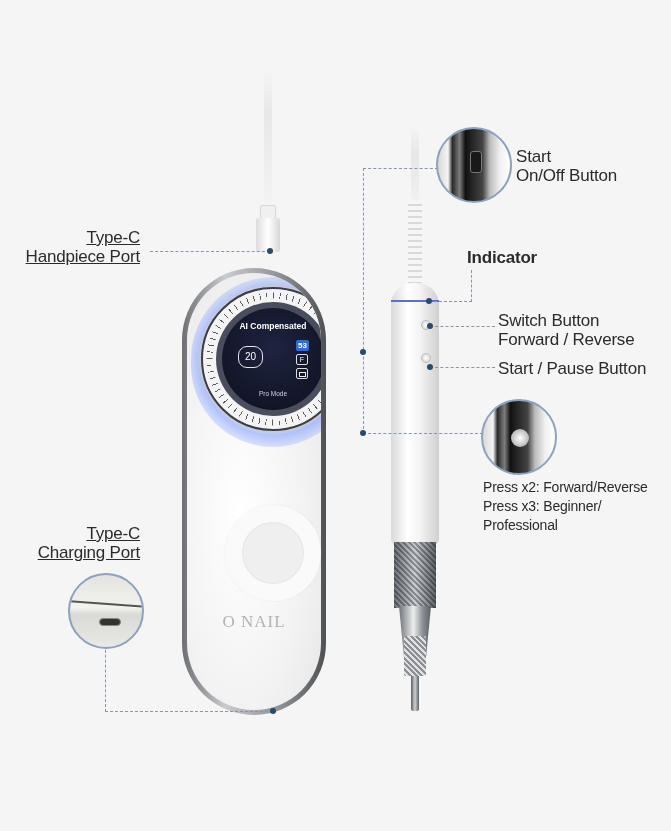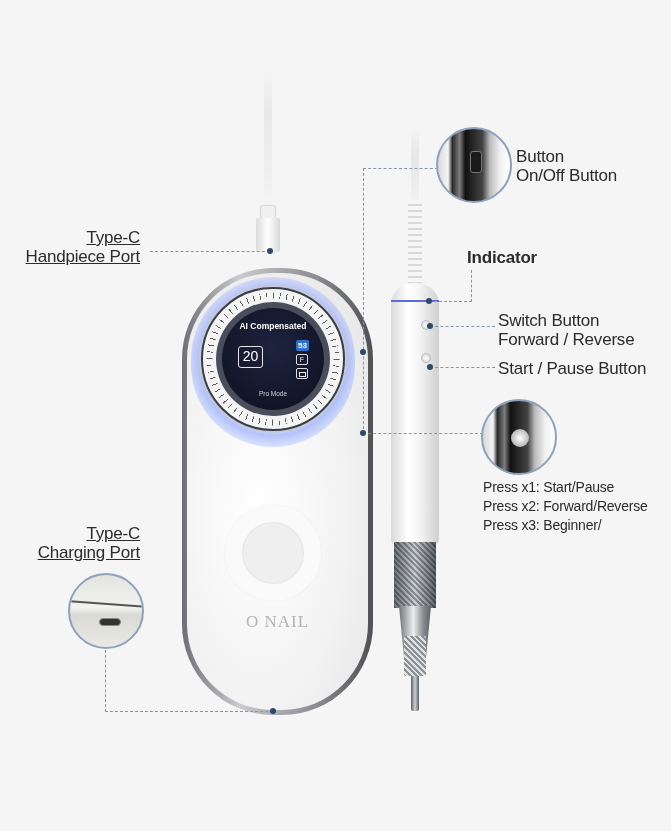--- a/index.html
+++ b/index.html
@@ -16,21 +16,21 @@
   
   .dash-h { position: absolute; height: 0; border-top: 1.5px dashed #8a96a8; }
   .dash-v { position: absolute; width: 0; border-left: 1.5px dashed #8a96a8; }
   .dot { position: absolute; width: 6px; height: 6px; border-radius: 50%; background: #2b4a6a; }
 
   
   .cable { position: absolute; background: linear-gradient(90deg, #e2e2e2, #ffffff 45%, #dcdcdc); border-radius: 3px; }
 
   
   .unit {
-    position: absolute; left: 182px; top: 268px; width: 191px; height: 447px;
+    position: absolute; left: 182px; top: 268px; width: 144px; height: 447px;
     border-radius: 91px; background: linear-gradient(90deg,#6d6f73,#c9cbce 30%,#8b8d91 70%,#4e5054);
     padding: 5px;
   }
   .unit-inner {
     width: 100%; height: 100%; border-radius: 86px;
     background: radial-gradient(ellipse at 40% 55%, #ffffff 0%, #f3f3f3 55%, #e4e4e4 100%);
     position: relative; overflow: hidden;
   }
   .glow {
     position: absolute; left: 4px; top: 4px; width: 164px; height: 170px; border-radius: 82px;
@@ -50,21 +50,21 @@
   .dial-ring {
     position: absolute; left: 13px; top: 13px; width: 114px; height: 114px; border-radius: 50%;
     background: #4a4d5c; 
   }
   .screen {
     position: absolute; left: 19px; top: 19px; width: 102px; height: 102px; border-radius: 50%;
     background: radial-gradient(circle at 50% 40%, #1e2340, #121628 70%, #0c0f1c);
     color: #fff; text-align: center;
   }
   .screen .ai { position: absolute; top: 14px; left: 0; right: 0; font-size: 8.5px; line-height: 9px; font-weight: bold; }
-  .screen .num { position: absolute; left: 16px; top: 38px; width: 25px; height: 22px; border: 1.5px solid #e6e6e6; border-radius: 3px; font-size: 14px; line-height: 19px; }
+  .screen .num { position: absolute; left: 16px; top: 38px; width: 25px; height: 22px; border: 1.5px solid #e6e6e6; border-radius: 9px; font-size: 10px; line-height: 19px; }
   .screen .b99 { position: absolute; left: 74px; top: 32px; width: 13px; height: 11px; background: #2f6fd0; border-radius: 2px; font-size: 8px; line-height: 11px; font-weight: bold; }
   .screen .bF { position: absolute; left: 74px; top: 46px; width: 12px; height: 11px; border: 1px solid #ddd; border-radius: 2px; font-size: 7px; line-height: 9px; }
   .screen .bBat { position: absolute; left: 74px; top: 60px; width: 12px; height: 11px; border: 1px solid #ddd; border-radius: 2px; }
   .screen .bBat::after { content:""; position:absolute; left:2px; top:3px; width:5px; height:3px; border:1px solid #eee; }
   .screen .mode { position: absolute; top: 82px; left: 0; right: 0; font-size: 6.5px; color: #cfd3e0; }
 
   .logo-ring {
     position: absolute; left: 38px; top: 232px; width: 96px; height: 96px; border-radius: 50%;
     border: 17px solid #fafafa; box-shadow: 0 0 2px rgba(0,0,0,0.12) inset, 0 0 2px rgba(0,0,0,0.08);
     background: #efefef;
@@ -171,30 +171,30 @@
 
 <div class="label right" style="right:531px;top:228px;">
   <span>Type-C</span>
   <span>Handpiece Port</span>
 </div>
 <div class="label right" style="right:531px;top:524px;">
   <span>Type-C</span>
   <span>Charging Port</span>
 </div>
 <div class="label" style="left:516px;top:147px;">
-  <span>Button</span>
+  <span>Start</span>
   <span>On/Off Button</span>
 </div>
 <div class="label" style="left:467px;top:248px;font-weight:bold;">
   <span>Indicator</span>
 </div>
 <div class="label" style="left:498px;top:311px;">
   <span>Switch Button</span>
   <span>Forward / Reverse</span>
 </div>
 <div class="label" style="left:498px;top:359px;">
   <span>Start / Pause Button</span>
 </div>
 <div class="label press" style="left:483px;top:478px;">
-  <span>Press x1: Start/Pause</span>
   <span>Press x2: Forward/Reverse</span>
   <span>Press x3: Beginner/</span>
+  <span>Professional</span>
 </div>
 
 </body></html>

